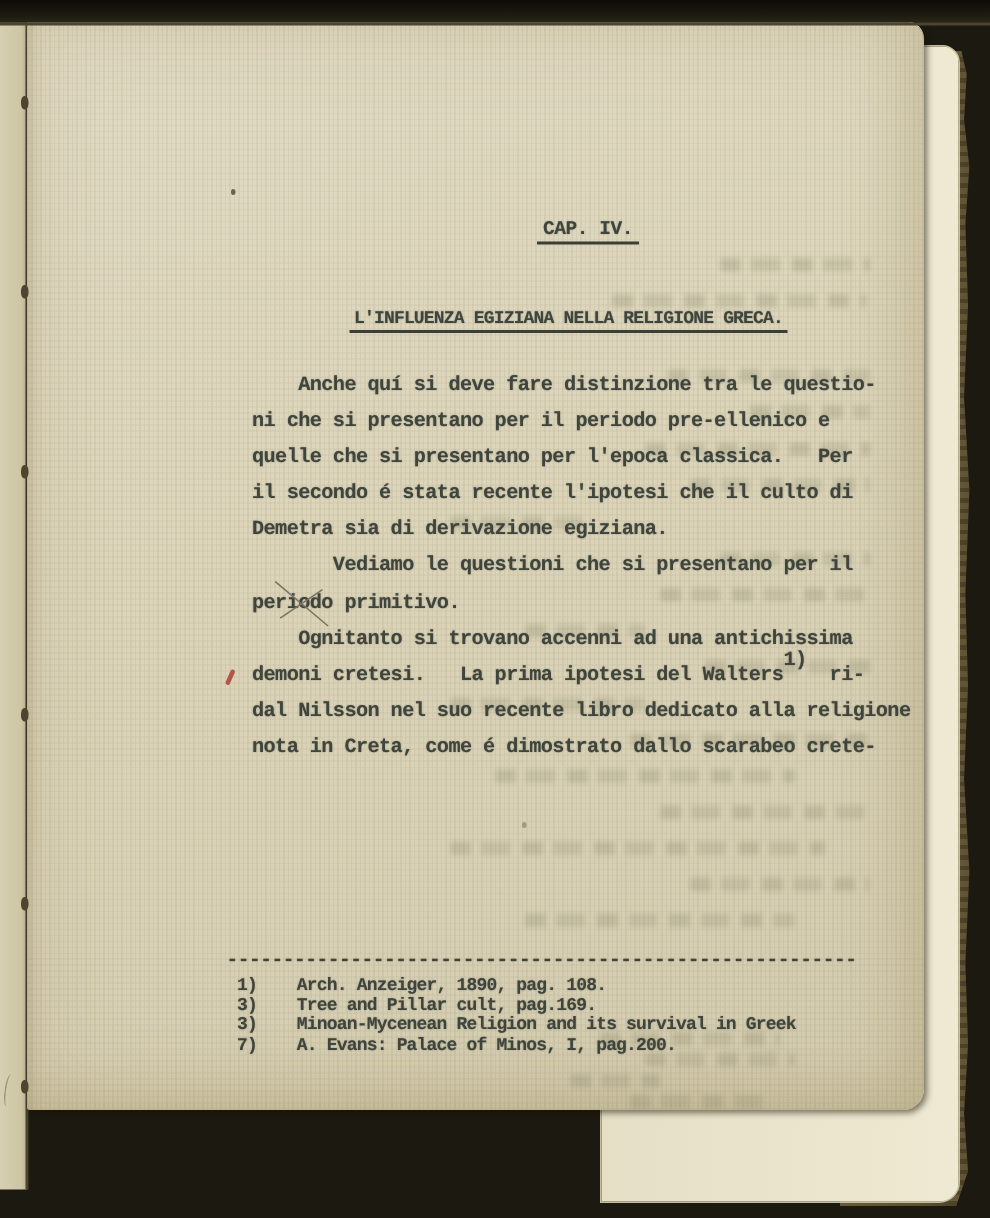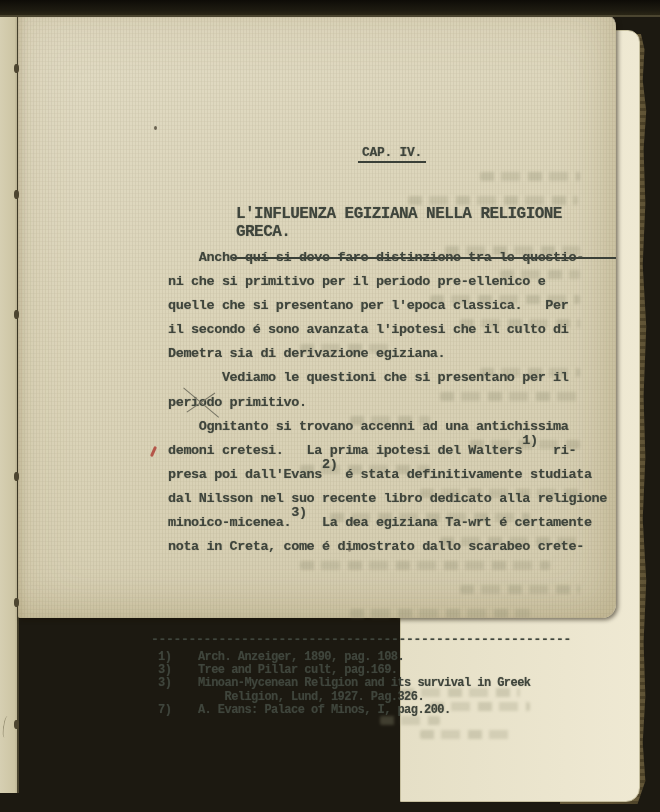--- a/index.html
+++ b/index.html
@@ -20,39 +20,39 @@
               border:1px solid #c6bf9f;border-radius:0 12px 14px 0;}
   
   .prev-page{position:absolute;left:0;top:15px;width:18px;height:778px;z-index:2;
              background:linear-gradient(90deg,#d6cfb2,#cdc5a4 80%,#b9b090);}
   .binding-line{position:absolute;left:16.5px;top:15px;width:2.5px;height:778px;z-index:3;
                 background:linear-gradient(#4a4430,#3c3724 50%,#4a4430);}
   .stitch{position:absolute;width:5px;height:9px;left:14px;z-index:4;background:#4d4530;border-radius:45%;}
   .pencil-squiggle{position:absolute;left:3px;top:716px;width:5px;height:22px;z-index:4;
                    border-left:1.5px solid #8b8468;border-radius:60%;transform:rotate(8deg);opacity:.8;}
   
-  .page{position:absolute;left:18px;top:15px;width:598px;height:603px;z-index:3;
+  .page{position:absolute;left:18px;top:15px;width:598px;height:725px;z-index:3;
         background:linear-gradient(160deg,#e1dbc4 0%,#dcd5ba 45%,#d3cbae 100%);
         border-radius:2px 12px 14px 2px;
         box-shadow:0 -1px 0 #efe9d3,2px 2px 4px rgba(25,18,5,.55),
                    inset 0 0 60px rgba(140,120,70,.16),
                    inset -10px -12px 30px rgba(130,110,60,.14),
                    inset 6px 0 8px -4px rgba(130,115,70,.25);}
   .texture{position:absolute;inset:0;z-index:2;opacity:.16;pointer-events:none;border-radius:inherit;
            background:repeating-linear-gradient(90deg,rgba(110,100,70,.5) 0 1px,transparent 1px 3px),
                       repeating-linear-gradient(0deg,rgba(110,100,70,.35) 0 1px,transparent 1px 4px);}
   
   .ghost{position:absolute;height:9px;z-index:1;border-radius:2px;opacity:.42;filter:blur(1.6px);
          background:repeating-linear-gradient(90deg,rgba(146,144,116,.75) 0 14px,transparent 14px 21px,rgba(146,144,116,.6) 21px 40px,transparent 40px 48px);}
   
   .ink{color:#3f453c;font-weight:bold;text-shadow:0 0 1px rgba(63,69,60,.55);}
   .heading1{position:absolute;left:340px;top:130px;z-index:3;font-size:13px;letter-spacing:-0.3px;
             border-bottom:2px solid #3a4038;padding:0 4px 1px;}
-  .title{position:absolute;left:215px;top:190px;z-index:3;font-size:16px;letter-spacing:-0.55px;
-         border-bottom:2px solid #3a4038;padding:0 3px 16px;}
+  .title{position:absolute;left:215px;top:190px;z-index:3;font-size:12px;letter-spacing:-0.55px;
+         border-bottom:2px solid #3a4038;padding:0 3px 1px;}
   .body-block{position:absolute;left:150px;top:231px;z-index:3;font-size:13.5px;letter-spacing:-0.4px;}
   .tline{white-space:pre;height:24.1px;line-height:24.1px;}
   .sup{position:relative;top:-10px;}
   .separator{position:absolute;left:133px;top:617px;z-index:3;font-size:13px;letter-spacing:-0.3px;white-space:pre;}
   .fn-block{position:absolute;left:140px;top:636px;z-index:3;font-size:12px;letter-spacing:-0.55px;}
   .fline{white-space:pre;height:13.2px;line-height:13.2px;}
   
   .xmark{position:absolute;left:165px;top:371px;width:36px;height:34px;z-index:4;}
   .xmark:before,.xmark:after{content:"";position:absolute;width:46px;height:1.4px;background:#767464;top:16px;left:-5px;}
   .xmark:before{transform:rotate(40deg);}
@@ -101,39 +101,36 @@
     <div class="ghost" style="top:594px;left:332px;width:180px"></div>
     <div class="ghost" style="top:673px;left:382px;width:120px"></div>
     <div class="ghost" style="top:687px;left:412px;width:100px"></div>
     <div class="ghost" style="top:701px;left:362px;width:60px"></div>
     <div class="ghost" style="top:715px;left:402px;width:90px"></div>
 
     <div class="heading1 ink">CAP.  IV.</div>
     <div class="title ink">L'INFLUENZA EGIZIANA NELLA RELIGIONE GRECA.</div>
     <div class="body-block ink" id="body-lines">
         <div class="tline"><span>    Anche quí si deve fare distinzione tra le questio-</span></div>
-        <div class="tline"><span>ni che si primitivo per il periodo pre-ellenico e</span></div>
+        <div class="tline"><span>ni che si presentano per il periodo pre-ellenico e</span></div>
         <div class="tline"><span>quelle che si presentano per l'epoca classica.   Per</span></div>
-        <div class="tline"><span>il secondo é sono avanzata l'ipotesi che il culto di</span></div>
+        <div class="tline"><span>il secondo é stata recente l'ipotesi che il culto di</span></div>
         <div class="tline"><span>Demetra sia di derivazione egiziana.</span></div>
         <div class="tline"><span>       Vediamo le questioni che si presentano per il</span></div>
         <div class="tline"><span>periodo primitivo.</span></div>
         <div class="tline"><span>    Ognitanto si trovano accenni ad una antichissima</span></div>
         <div class="tline"><span>demoni cretesi.   La prima ipotesi del Walters</span><span class="sup">1)</span><span>  ri-</span></div>
-        <div class="tline"><span>presa poi dall'Evans</span><span class="sup">2)</span><span> é stata definitivamente studiata</span></div>
         <div class="tline"><span>dal Nilsson nel suo recente libro dedicato alla religione</span></div>
-        <div class="tline"><span>minoico-micenea.</span><span class="sup">3)</span><span>  La dea egiziana Ta-wrt é certamente</span></div>
         <div class="tline"><span>nota in Creta, come é dimostrato dallo scarabeo crete-</span></div>
       </div>
     <div class="separator ink">--------------------------------------------------------</div>
     <div class="fn-block ink" id="footnotes">
         <div class="fline"><span>1)    Arch. Anzeiger, 1890, pag. 108.</span></div>
         <div class="fline"><span>3)    Tree and Pillar cult, pag.169.</span></div>
         <div class="fline"><span>3)    Minoan-Mycenean Religion and its survival in Greek</span></div>
-        <div class="fline"><span>          Religion, Lund, 1927. Pag.326.</span></div>
         <div class="fline"><span>7)    A. Evans: Palace of Minos, I, pag.200.</span></div>
       </div>
 
     <div class="xmark"></div>
     <div class="redmark"></div>
     <div class="speck" style="left:136px;top:111px"></div>
     <div class="speck" style="left:330px;top:533px;opacity:.5"></div>
   </div>
 </div>
 

